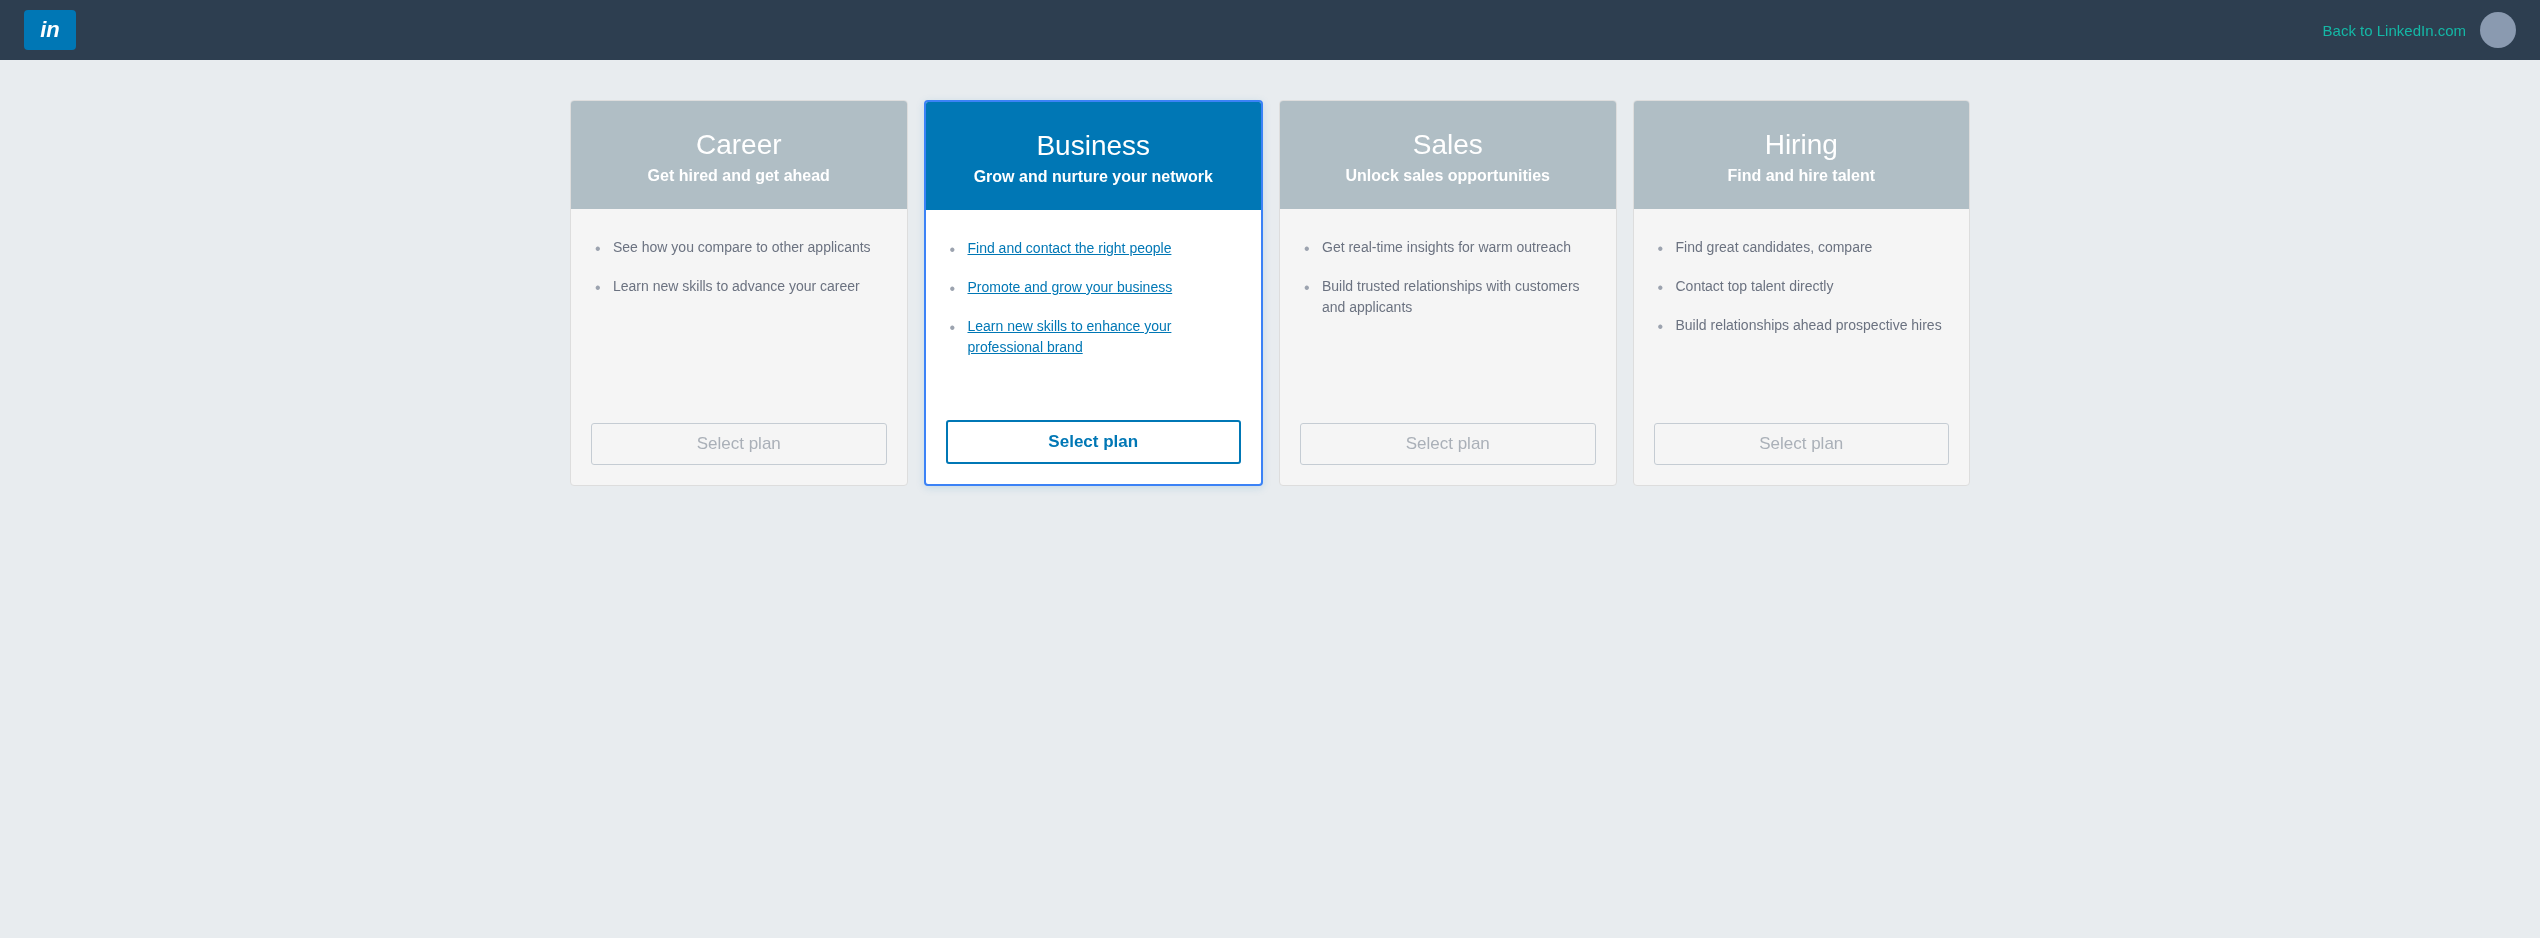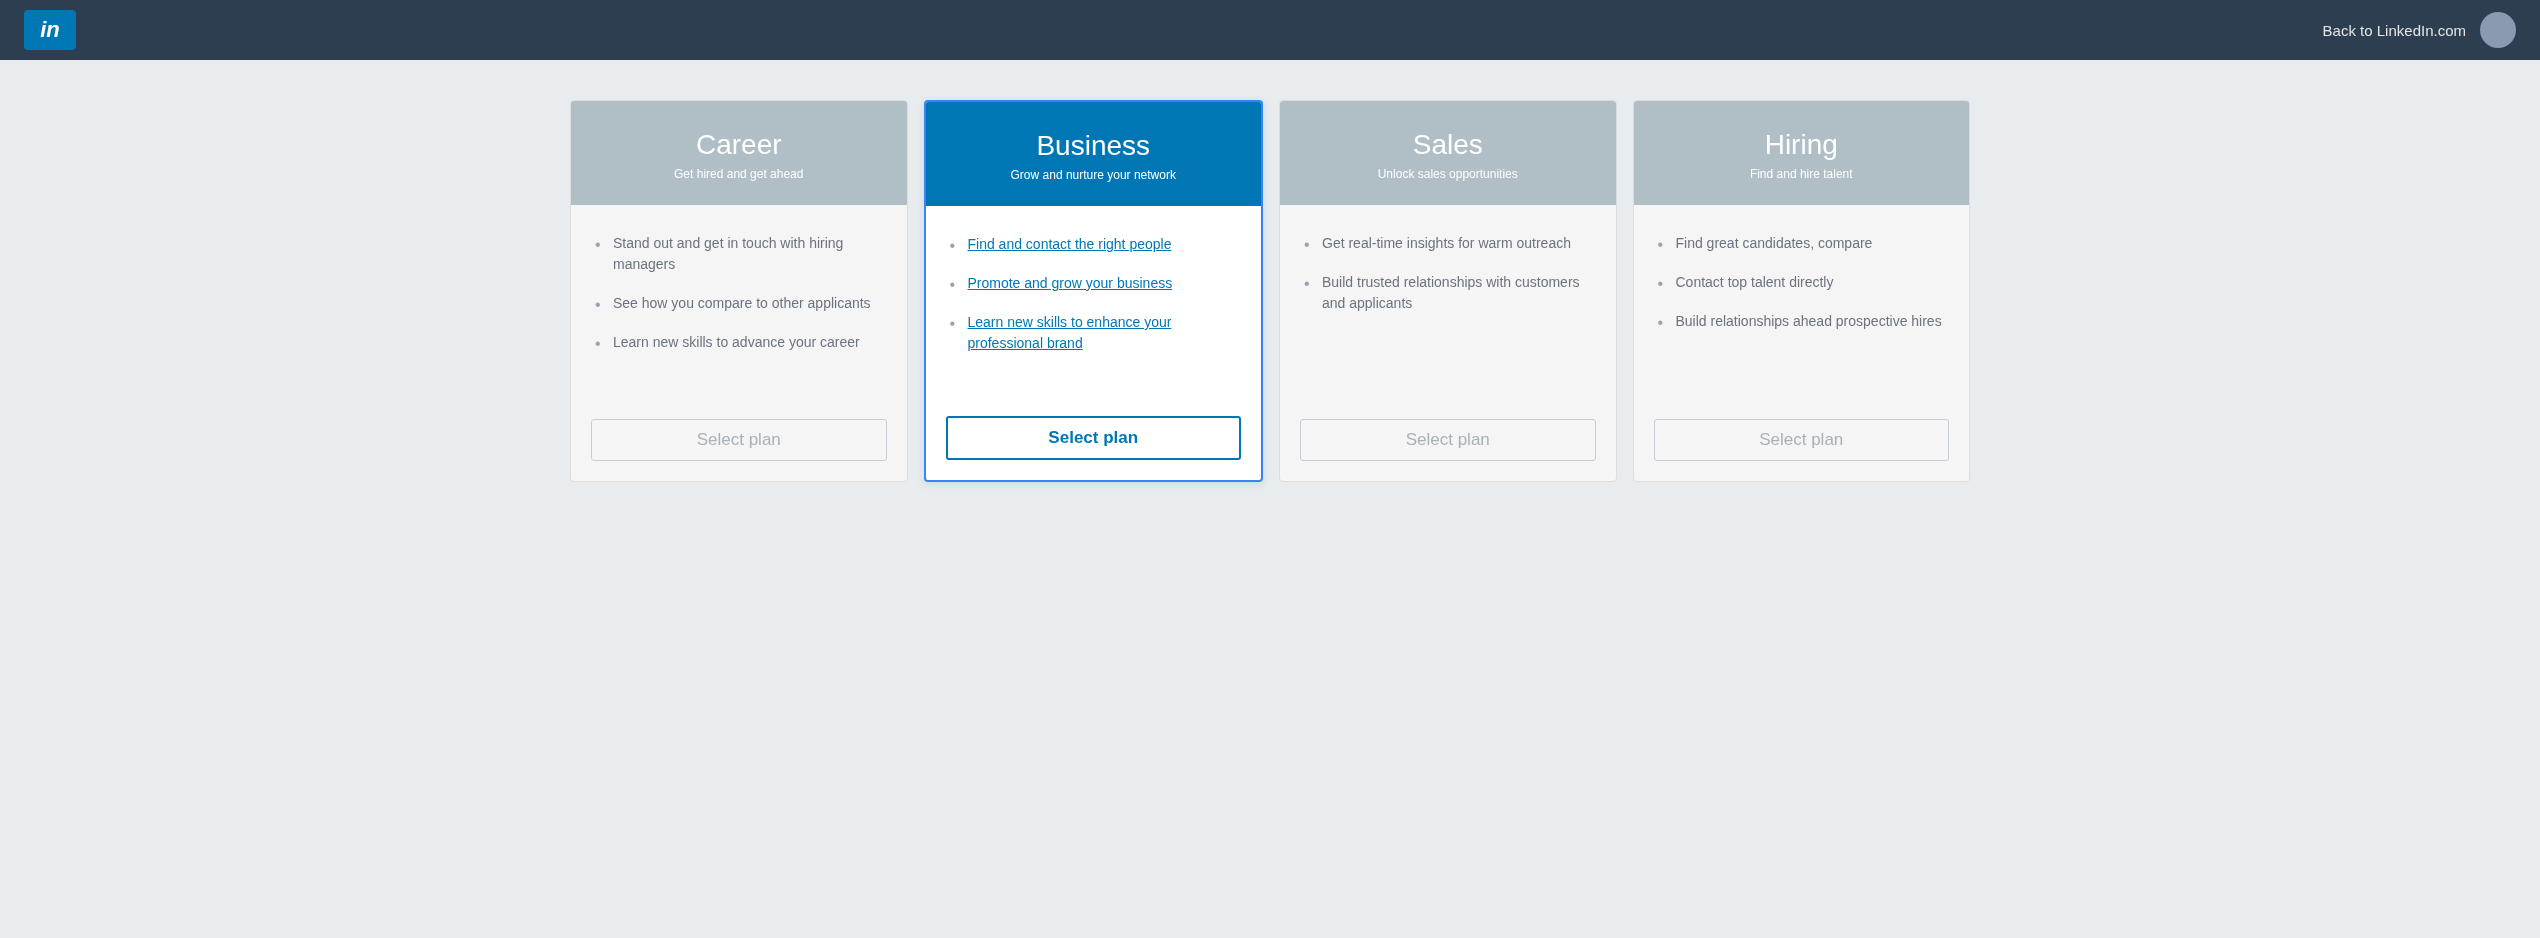--- a/index.html
+++ b/index.html
@@ -39,21 +39,21 @@
       flex-shrink: 0;
     }
 
     .header-right {
       display: flex;
       align-items: center;
       gap: 14px;
     }
 
     .back-link {
-      color: #e5e5e5;
+      color: #14b8a6;
       font-size: 15px;
       text-decoration: none;
       cursor: pointer;
     }
 
     .avatar {
       width: 36px;
       height: 36px;
       border-radius: 50%;
       background-color: #8a9ab0;
@@ -103,23 +103,23 @@
     }
 
     .plan-title {
       font-size: 28px;
       font-weight: 400;
       color: #fff;
       margin-bottom: 6px;
     }
 
     .plan-subtitle {
-      font-size: 12px;
+      font-size: 16px;
       color: #fff;
-      font-weight: 400;
+      font-weight: 700;
     }
 
     .plan-features {
       padding: 28px 24px;
       flex: 1;
     }
 
     .plan-features ul {
       list-style: none;
       padding: 0;
@@ -190,21 +190,20 @@
 <main class="main-content">
   <div class="plans-container" id="plans-container">
 
   <div class="plan-card">
         <div class="plan-header">
           <div class="plan-title">Career</div>
           <div class="plan-subtitle">Get hired and get ahead</div>
         </div>
         <div class="plan-features">
           <ul>
-            <li>Stand out and get in touch with hiring managers</li>
             <li>See how you compare to other applicants</li>
             <li>Learn new skills to advance your career</li>
           </ul>
         </div>
         <div class="plan-footer"><button class="select-plan-btn default">Select plan</button></div>
       </div>
       <div class="plan-card featured">
         <div class="plan-header">
           <div class="plan-title">Business</div>
           <div class="plan-subtitle">Grow and nurture your network</div>

